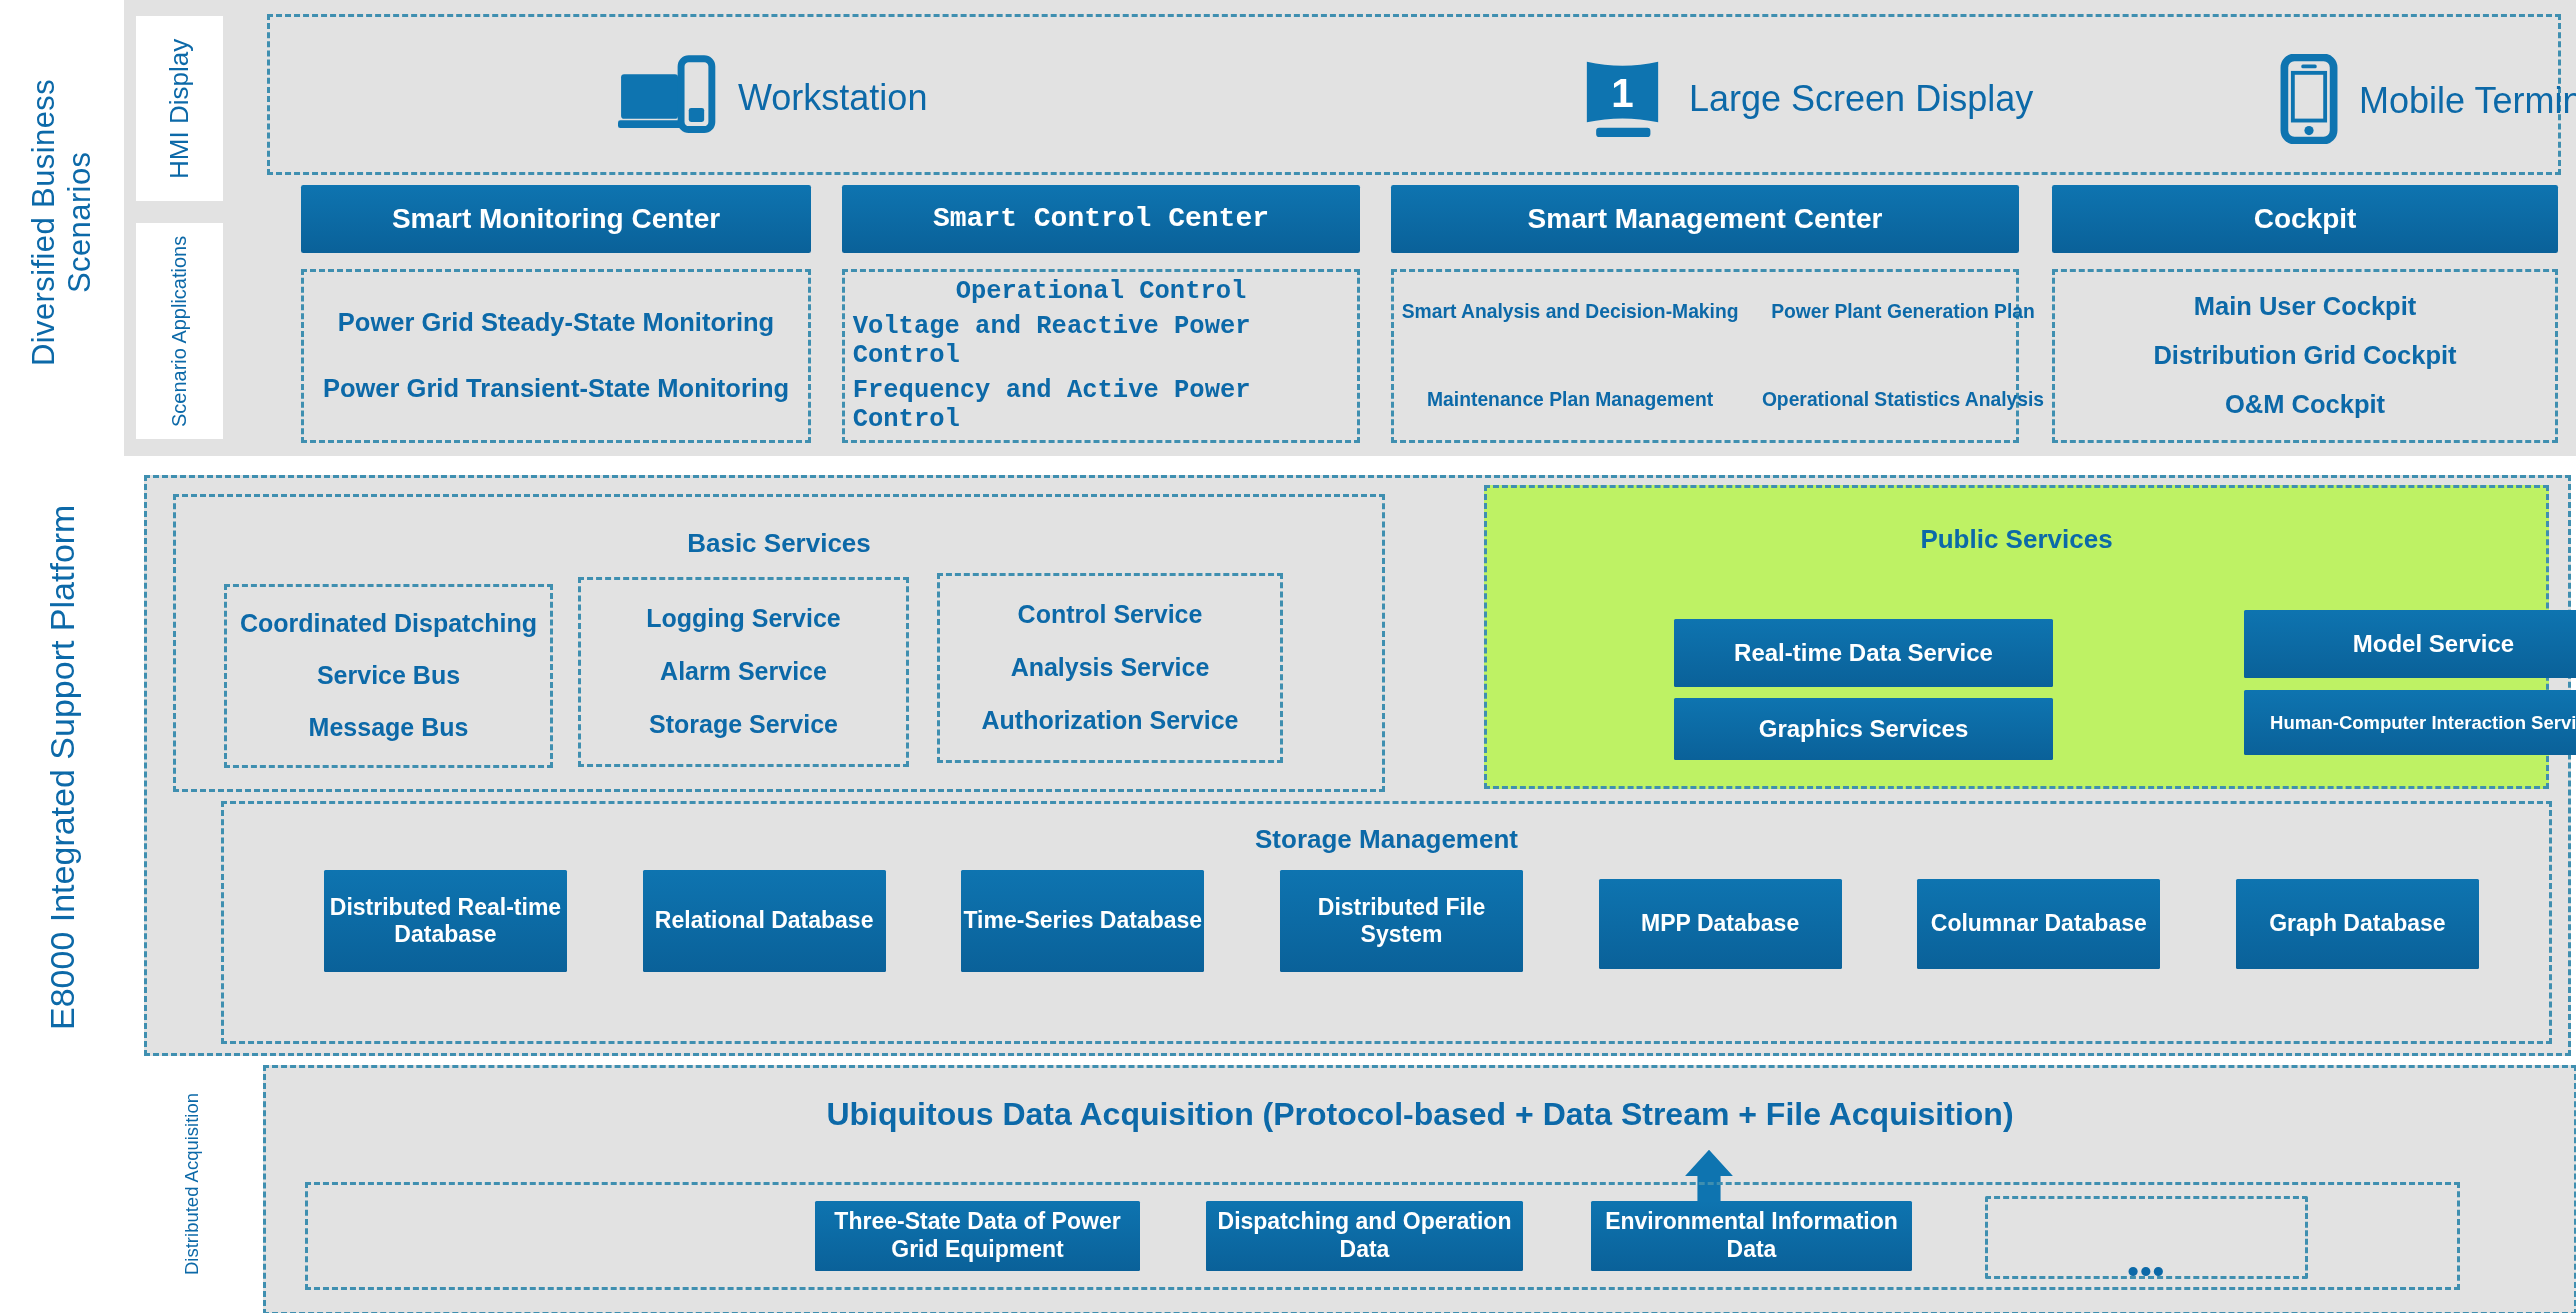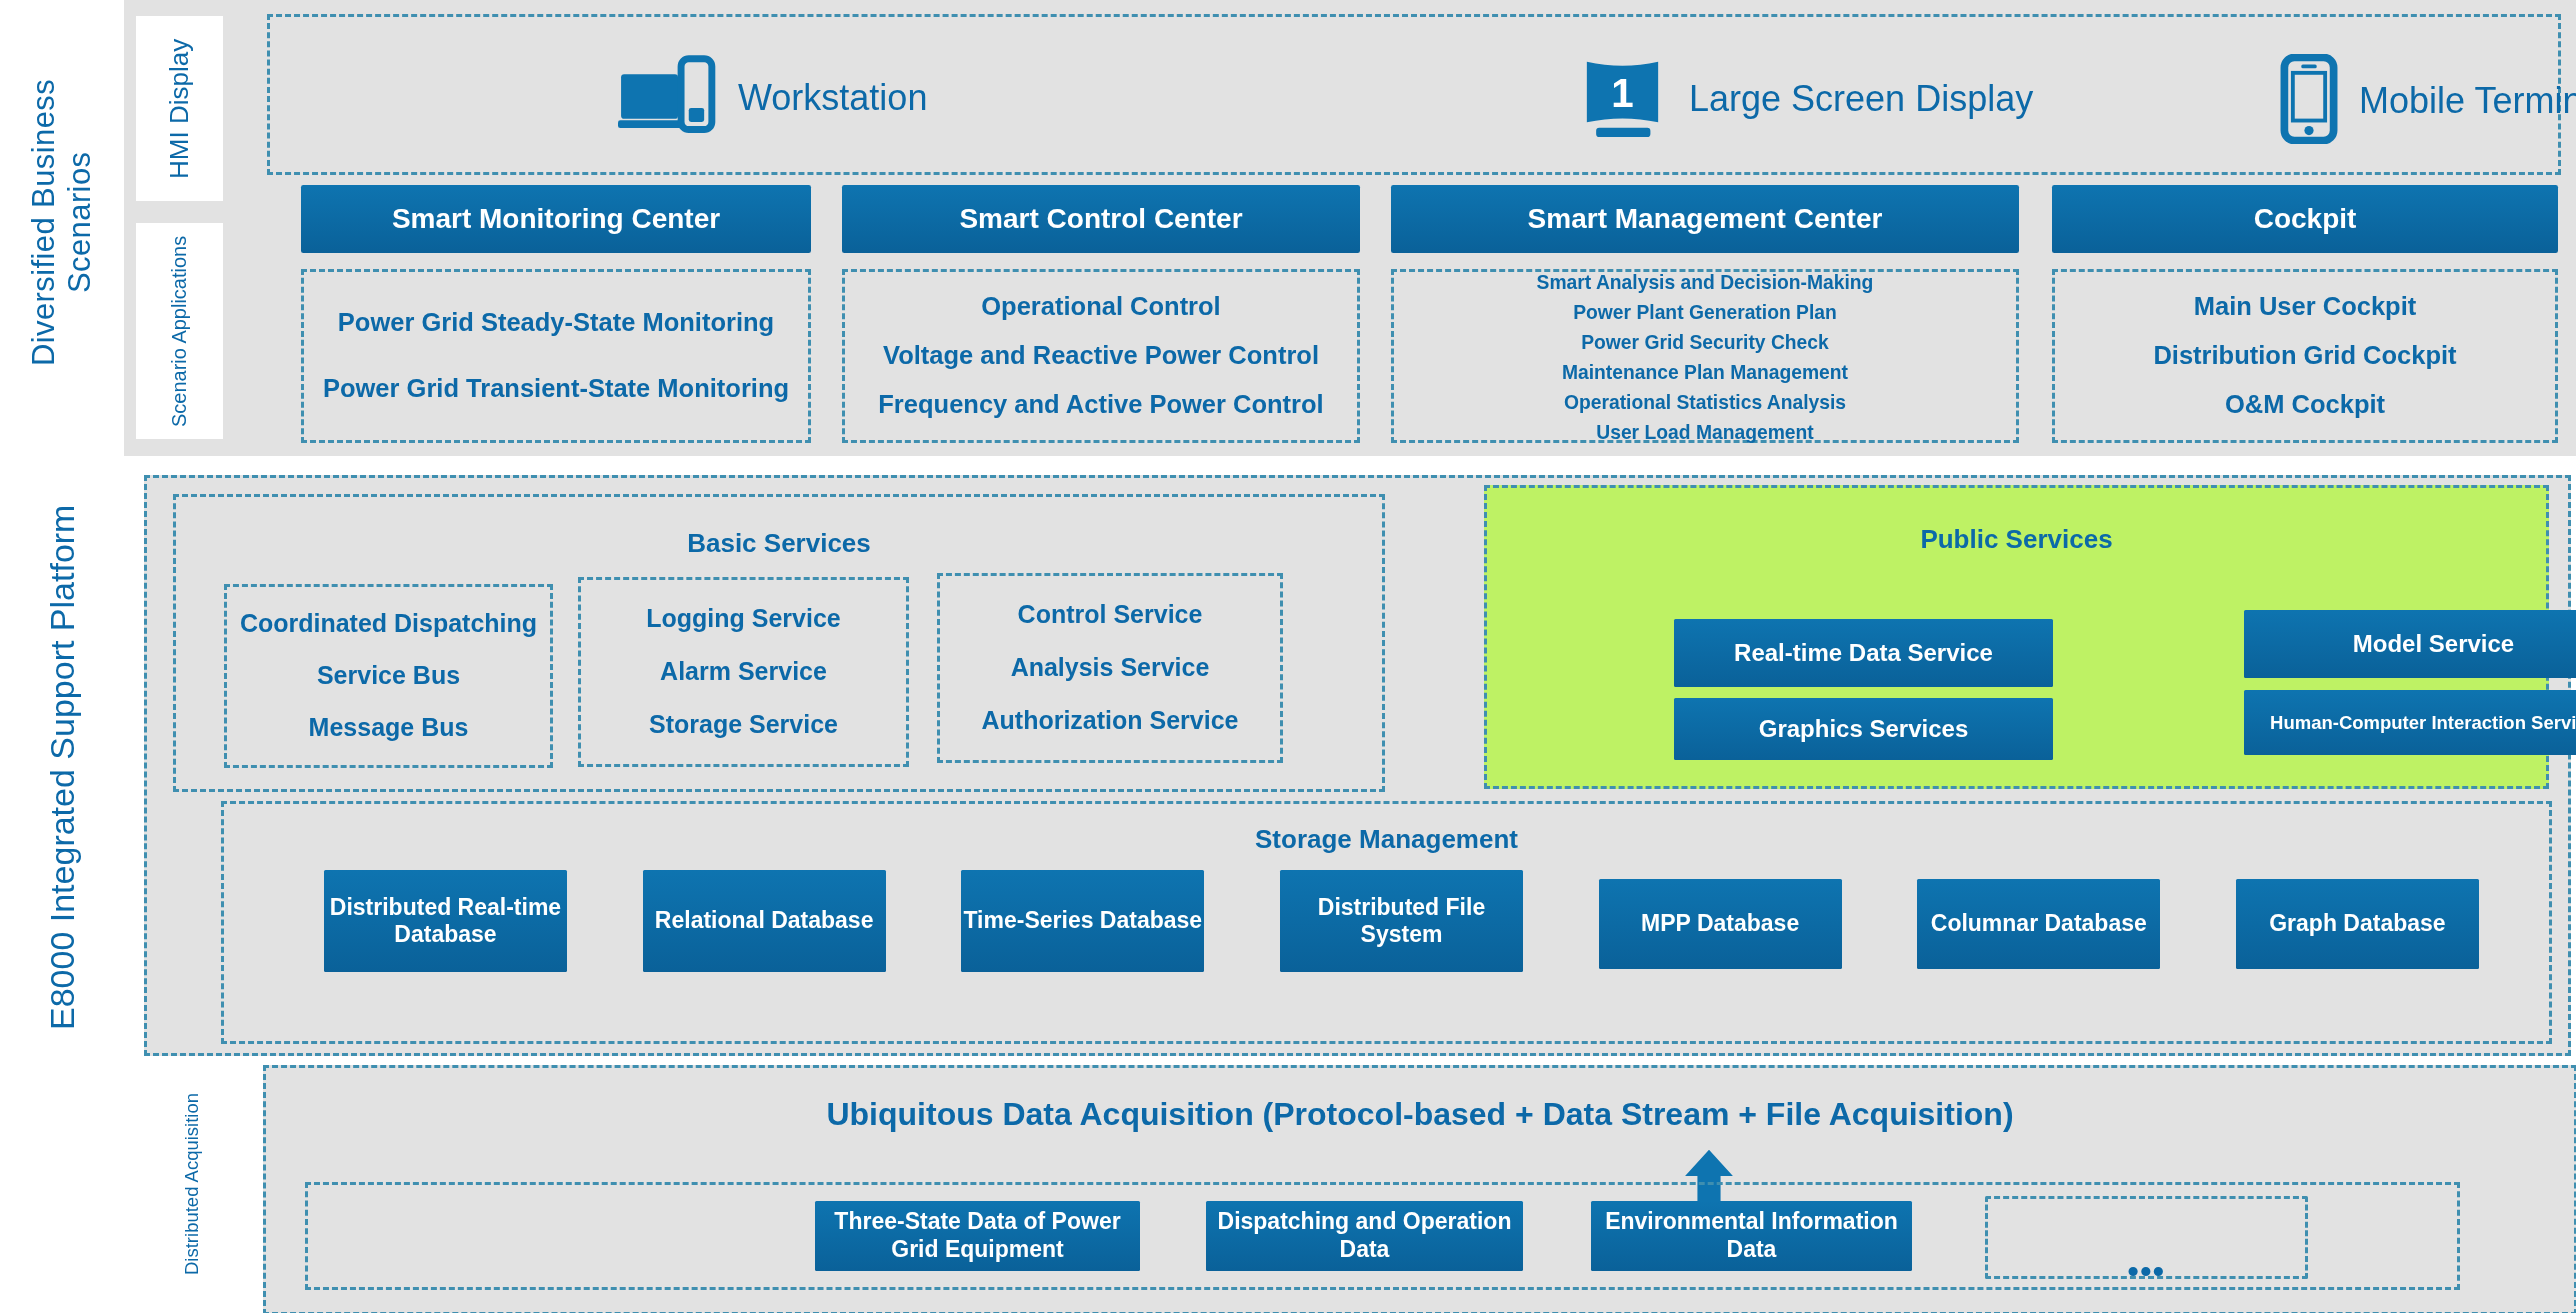--- a/index.html
+++ b/index.html
@@ -49,29 +49,29 @@
   .center-col{position:absolute;top:185px;}
   .center-head{
     height:68px;border-radius:2.3px;
     font-size:28px;
   }
   .center-body{margin-top:15.5px;display:flex;flex-direction:column;justify-content:space-evenly;
     align-items:center;background:#e2e2e2;}
   .center-body .item{font-size:25.5px;font-weight:bold;color:#0c69a8;padding:0 7.7px;}
 
   #col-monitor{left:301px;width:510px;}
-  #col-control{left:842px;width:518px;}
+  #col-control{left:842px;width:518px;font-family:Liberation Mono, monospace;}
   #col-manage{left:1391px;width:628px;}
   #col-cockpit{left:2052px;width:506px;}
 
   #col-monitor .center-body,#col-control .center-body,#col-cockpit .center-body{height:168px;}
   #col-manage .center-body{height:168px;}
 
   
-  .mg-grid{width:100%;height:100%;display:grid;grid-template-columns:1fr;
+  .mg-grid{width:100%;height:100%;display:grid;grid-template-columns:1fr 1fr 1fr;
     align-items:center;justify-items:center;row-gap:4.6px;gap:8px;}
   .mg-grid .item{font-size:19.3px;font-weight:bold;color:#0c69a8;white-space:nowrap;}
 
   
   #platform{position:absolute;left:144px;top:475px;width:2427px;height:581px;}
   #plat-inner{position:absolute;left:0;top:0;right:0;bottom:0;background:#e2e2e2;}
 
   #basic-services{position:absolute;left:26px;top:15.5px;width:1206px;height:292px;background:#e2e2e2;}
   #basic-title{position:absolute;left:0;right:0;top:31px;text-align:center;font-size:26px;font-weight:bold;color:#0c69a8;}
   .bs-sub{position:absolute;top:87px;background:#e2e2e2;display:flex;flex-direction:column;

